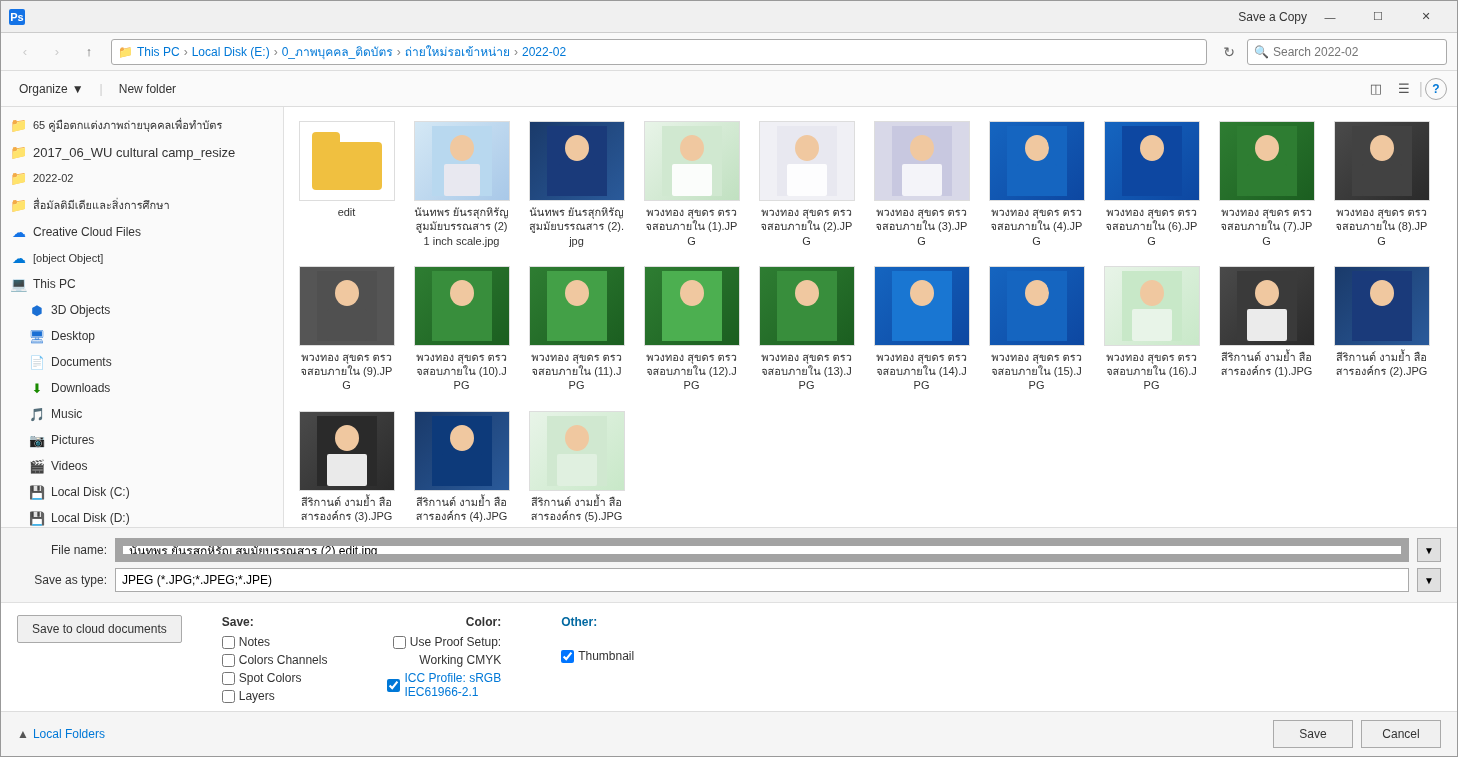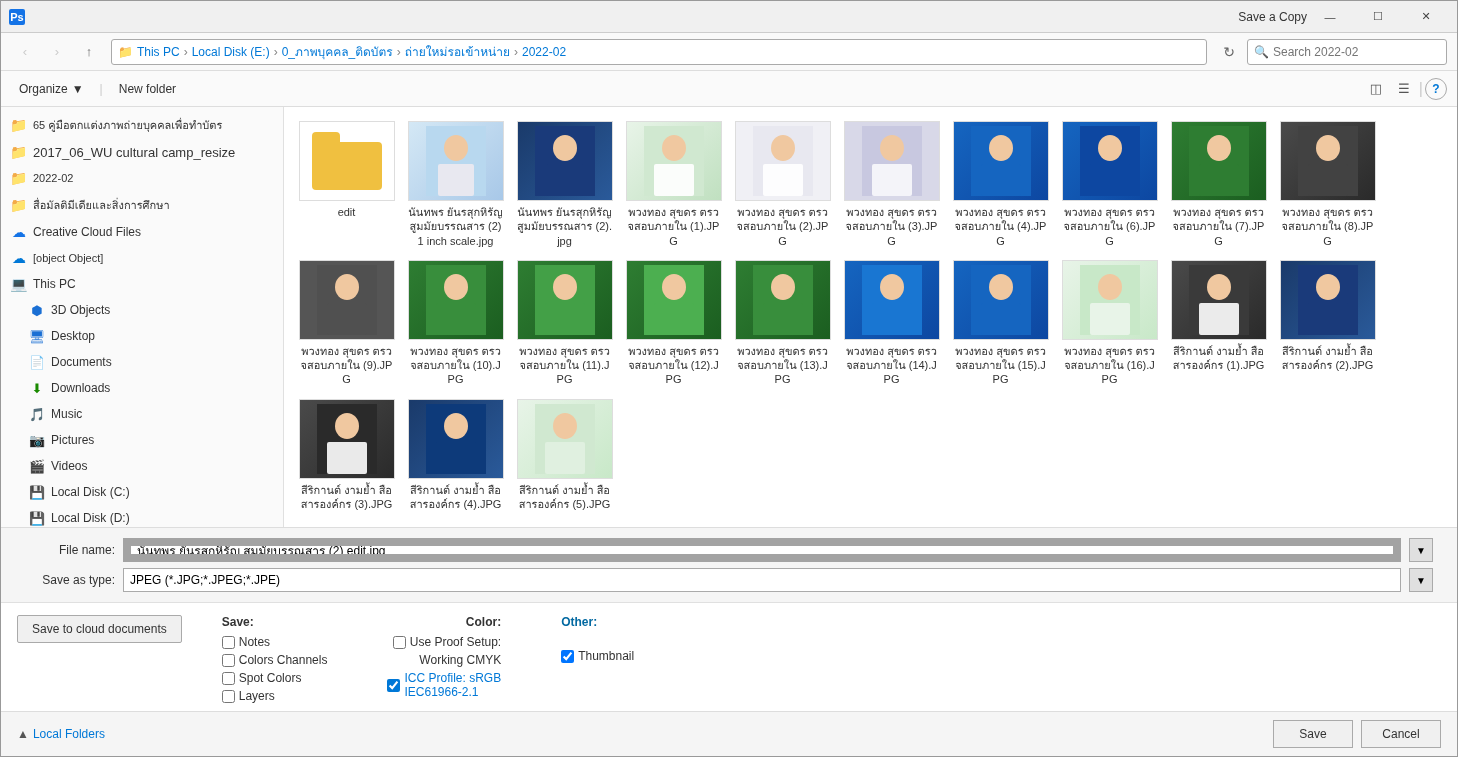--- a/index.html
+++ b/index.html
@@ -241,21 +241,21 @@
     .content-area {
       flex: 1;
       overflow-y: auto;
       padding: 10px;
       background: white;
     }
     
     .thumbnail-grid {
       display: flex;
       flex-wrap: wrap;
-      gap: 4px;
+      gap: 10px;
     }
     
     .thumb-item {
       width: 105px;
       display: flex;
       flex-direction: column;
       align-items: center;
       cursor: pointer;
       padding: 4px;
       border-radius: 3px;
@@ -277,21 +277,21 @@
       text-align: center;
       margin-top: 4px;
       word-break: break-all;
       line-height: 1.3;
       color: #333;
       max-width: 100px;
     }
     
     .bottom-bar {
       border-top: 1px solid #ddd;
-      padding: 10px 24px;
+      padding: 10px 16px;
       background: #f5f5f5;
       flex-shrink: 0;
     }
     
     .file-name-row {
       display: flex;
       align-items: center;
       margin-bottom: 6px;
       gap: 8px;
     }

